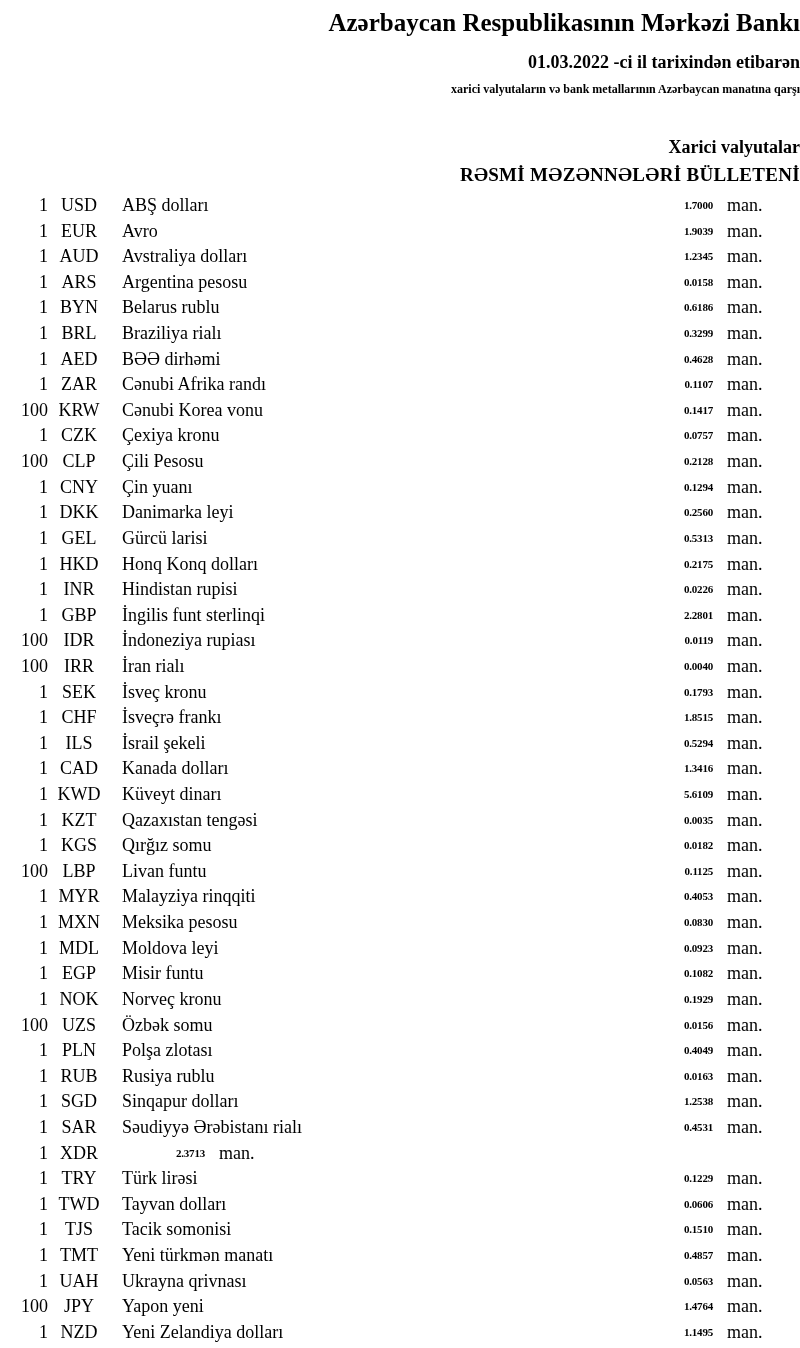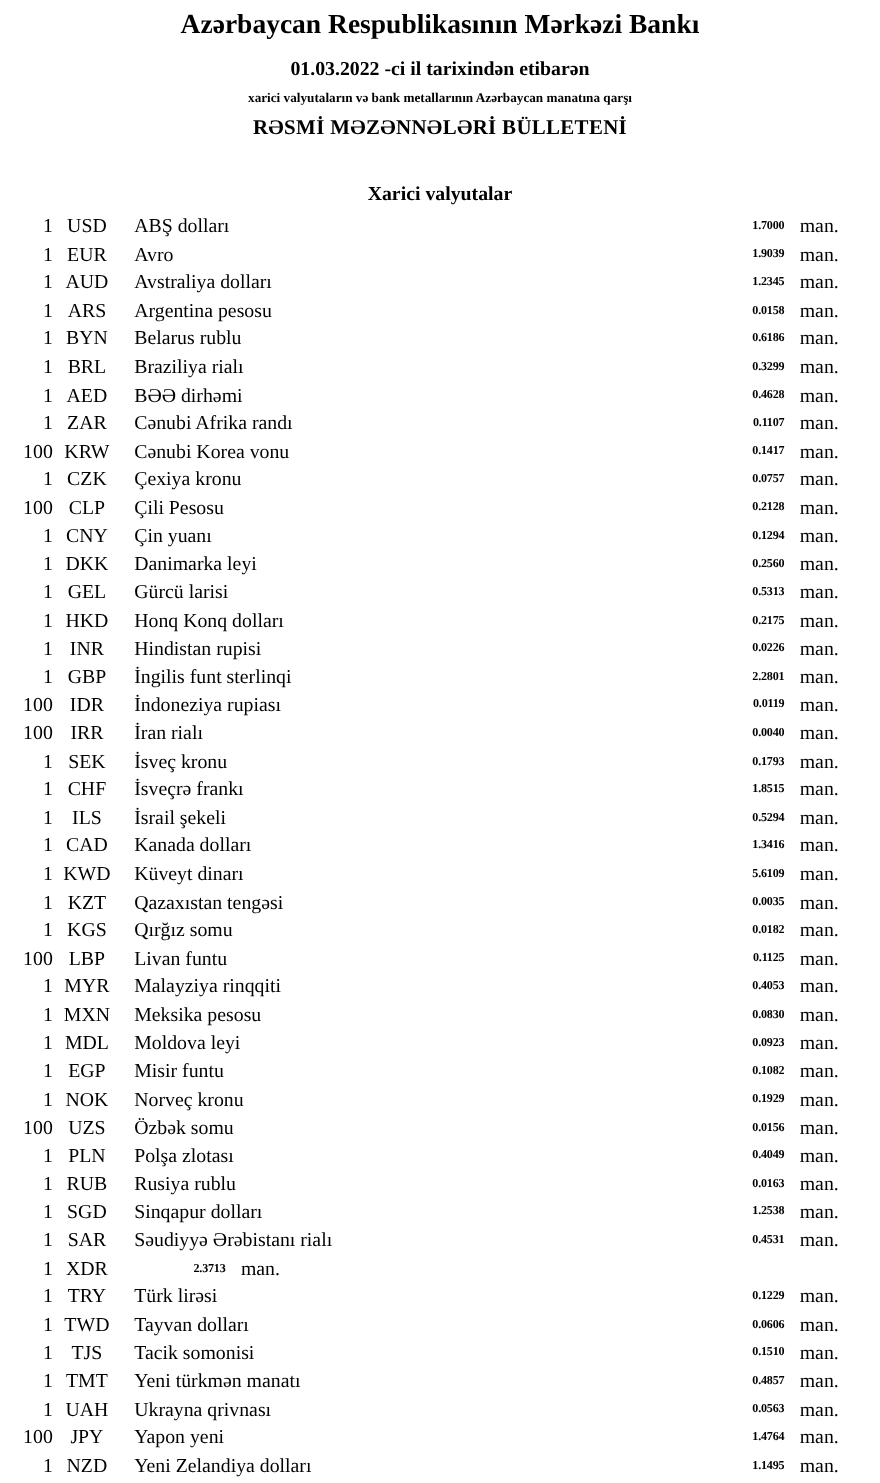--- a/index.html
+++ b/index.html
@@ -5,21 +5,21 @@
   * { margin: 0; padding: 0; box-sizing: border-box; }
   html, body { background: #ffffff; }
   body {
     width: 800px;
     height: 1348px;
     margin: 0 auto;
     color: #000000;
     font-family: "Liberation Serif", "DejaVu Serif", serif;
     overflow: hidden;
   }
-  .hdr { text-align: center; font-weight: bold; }
+  .hdr { text-align: right; font-weight: bold; }
   .title    { padding-top: 8px; font-size: 25px; line-height: 30px; }
   .date     { margin-top: 13px; font-size: 18px; line-height: 22px; }
   .subject  { margin-top: 5px;  font-size: 12px; line-height: 22px; }
   .bulletin { margin-top: 5px;  font-size: 19px; line-height: 24px; letter-spacing: 0.3px; }
   .section  { margin-top: 36px; font-size: 18px; line-height: 22px; }
 
   .rates { margin-top: 6px; }
   .row {
     display: flex;
     height: 25.62px;
@@ -40,23 +40,23 @@
   .man  { width: 87px; text-align: left; padding-left: 14px; }
 </style>
 </head>
 <body>
 
 <div>
 
   <div class="hdr title">Azərbaycan Respublikasının Mərkəzi Bankı</div>
   <div class="hdr date">01.03.2022 -ci il tarixindən etibarən</div>
   <div class="hdr subject">xarici valyutaların və bank metallarının Azərbaycan manatına qarşı</div>
+  <div class="hdr section">Xarici valyutalar</div>
+
   <div class="hdr bulletin">RƏSMİ MƏZƏNNƏLƏRİ BÜLLETENİ</div>
-
-  <div class="hdr section">Xarici valyutalar</div>
 
   <div class="rates">
     <div class="row">
       <span class="qty">1</span>
       <span class="code">USD</span>
       <span class="name">ABŞ dolları</span>
       <span class="rate">1.7000</span>
       <span class="man">man.</span>
     </div>
 

